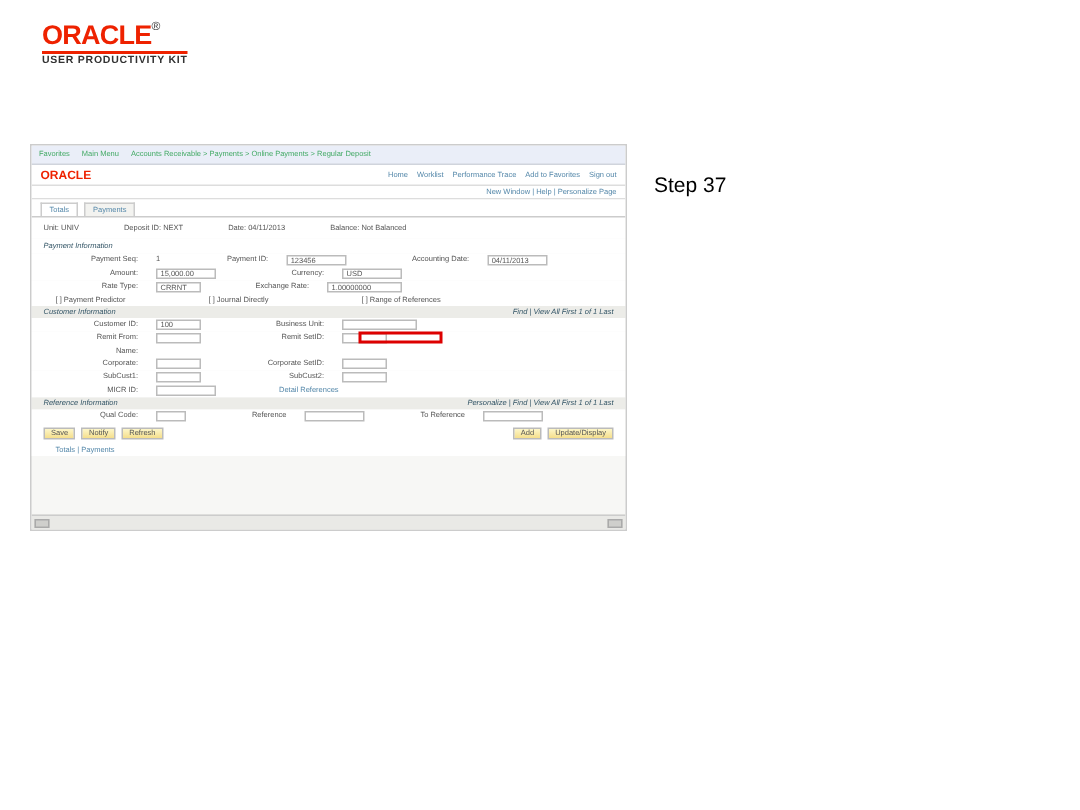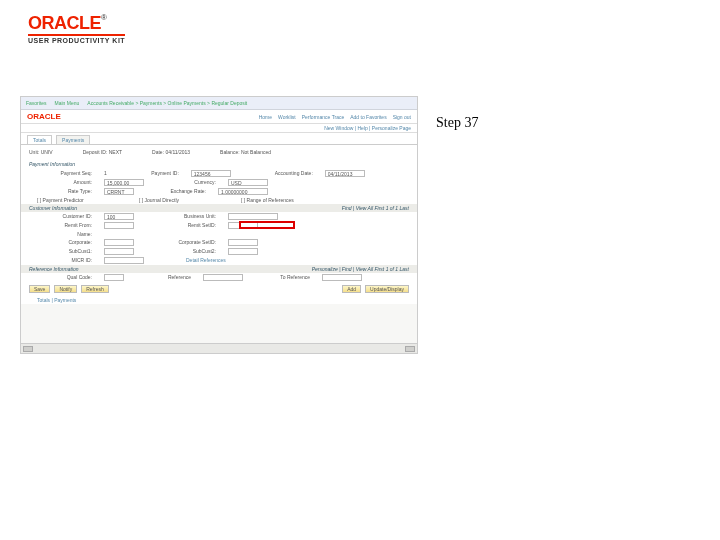--- a/index.html
+++ b/index.html
@@ -53,21 +53,21 @@
   .shot .lbl{ width:55px; text-align:right; color:#555;}
   .shot .val{ border:1px solid #bbb; background:#fff; height:7px; display:inline-block; padding:0 2px;}
   .shot .link{ color:#58a;}
   .shot .section-bar{ background:#ecece8; color:#356; padding:1px 8px; font-style:italic; display:flex; justify-content:space-between;}
   .shot .redbox{ position:absolute; border:2px solid #d00; width:56px; height:8px; left:218px; top:124px; pointer-events:none;}
   .shot .btnrow{ padding:3px 8px; display:flex; gap:4px; background:#fff;}
   .shot .btn{ border:1px solid #bbb; background:linear-gradient(#fdf6c8,#f5df8c); padding:0 4px; font-size:5px; color:#555;}
   .shot .scroll{ position:absolute; bottom:0; left:0; right:0; height:10px; background:#e9e9e6; border-top:1px solid #ccc;}
   .shot .scroll .thumb{ position:absolute; left:2px; top:2px; width:10px; height:6px; background:#cfcfcc; border:1px solid #aaa;}
   .shot .scroll .track{ position:absolute; right:2px; top:2px; width:10px; height:6px; background:#cfcfcc; border:1px solid #aaa;}
-  .instructions { flex: 1; padding-top: 19px; font-family: Liberation Serif, serif; }
+  .instructions { flex: 1; padding-top: 19px; }
   .step-label { font-size: 14px; margin-bottom: 24px; }
   .step-text { font-size: 14px; line-height: 1.3; }
   .step-text b { font-weight: bold; }
 </style>
 </head>
 <body>
 
 <div class="header">
   <div class="logo-block">
     <span class="oracle-logo">ORACLE</span><span class="logo-tm">®</span>

